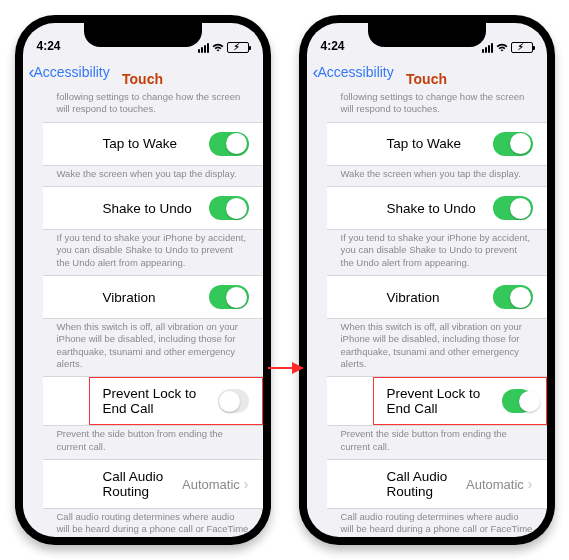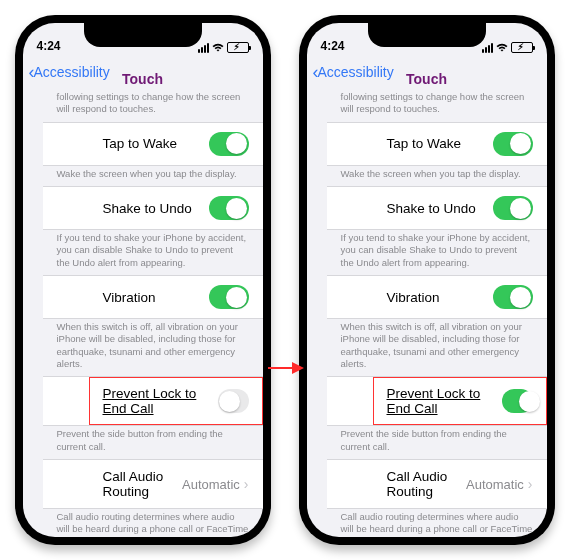--- a/index.html
+++ b/index.html
@@ -57,27 +57,27 @@
   }
   .back {
     display: flex; align-items: center;
     color: #3478f6;
     font-size: 14px;
     gap: 0px;
   }
   .back .chev { font-size: 18px; line-height: 1; margin-right: -1px; }
   .navtitle {
     position: absolute; left:0; right:0; text-align: center;
-    font-size: 14px; font-weight: 600; color:#701a75;margin-top:15px;
+    font-size: 14px; font-weight: 600; color:#c2410c;margin-top:15px;
   }
   .content { position: relative; padding-left: 20px; }
   .desc { font-size: 9.5px; color: #8a8a8e; line-height: 1.3; padding: 2px 14px 6px 14px; }
   .group { background: #fff; border-top: 0.5px solid #d7d7db; border-bottom: 0.5px solid #d7d7db; }
   .row { display: flex; align-items: center; justify-content: space-between; padding: 9px 14px; font-size: 13.5px; color:#000;margin-left:46px; }
-  .row.highlight { outline: 1.5px solid #ff3333; outline-offset: -1px; border-radius: 0; text-decoration: underline; }
+  .row.highlight { outline: 1.5px solid #ff3333; outline-offset: -1px; border-radius: 0; }
   .rowval { display:flex; align-items:center; gap:4px; color:#8a8a8e; font-size: 13px; }
   .chevr { color:#c5c5c9; font-size: 14px; }
   .toggle { width: 40px; height: 24px; border-radius: 12px; position: relative; background: #e9e9ea; transition: background .2s; }
   .toggle .knob { width: 21px; height: 21px; background: #fff; border-radius: 50%; position: absolute; top: 1.5px; left: 1.5px; box-shadow: 0 1px 2px rgba(0,0,0,0.25); transition: left .2s; }
   .toggle.on { background: #34c759; }
   .toggle.on .knob { left: 17.5px; }
   .arrow { position: absolute; width: 38px; height: 20px; z-index: 100; }
   .arrow svg { width: 100%; height: 100%; overflow: visible; }
 </style>
 </head>

